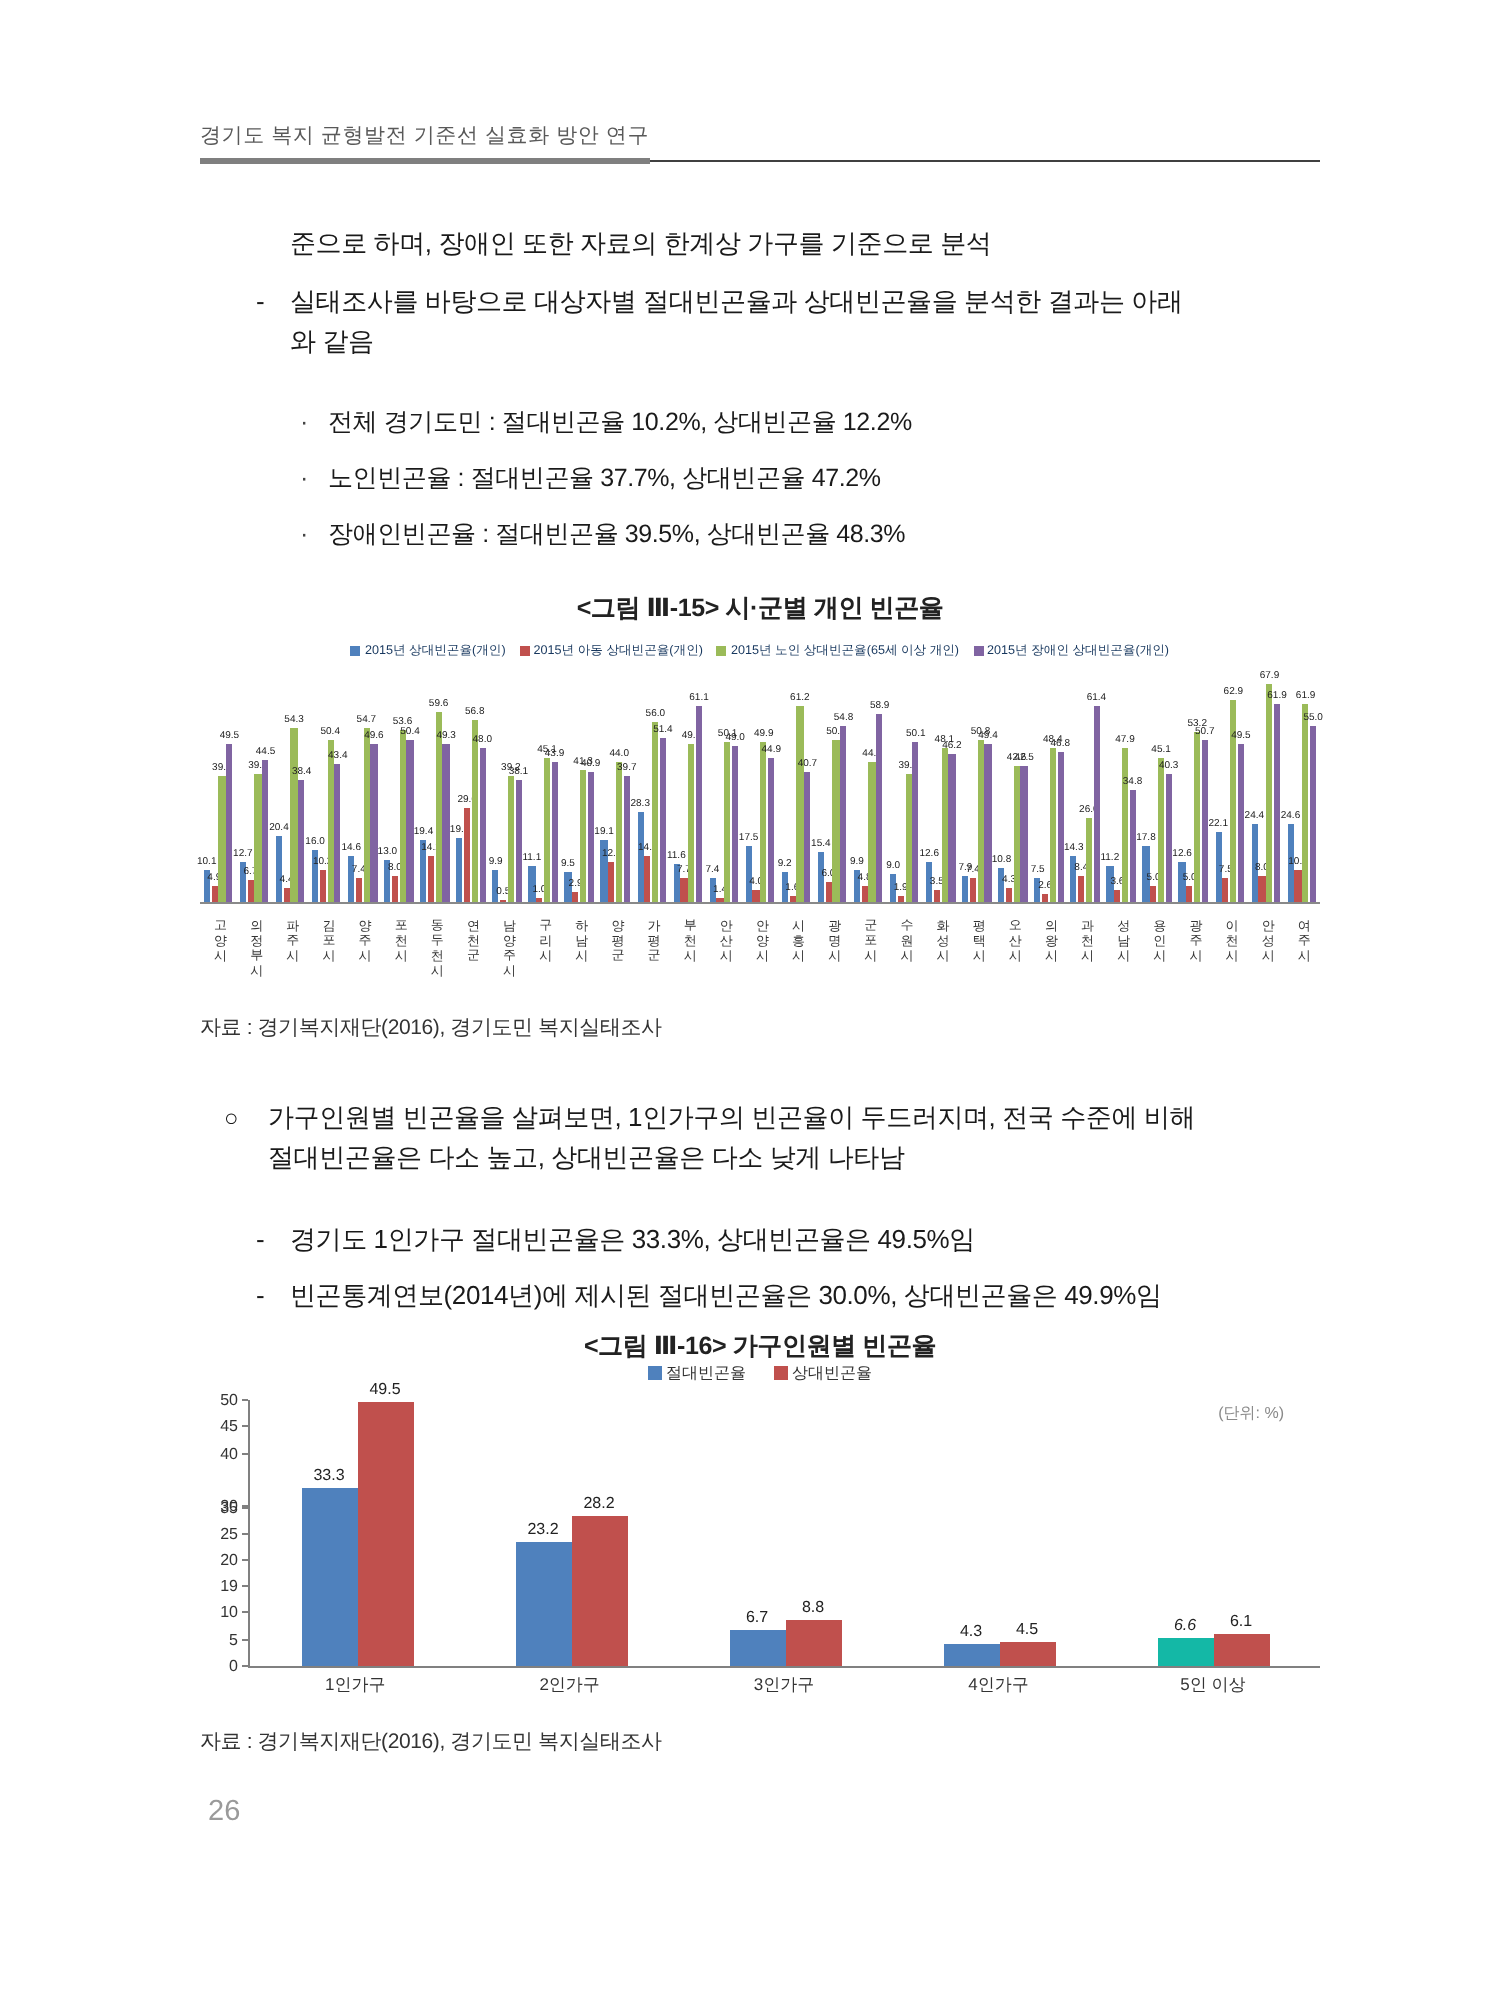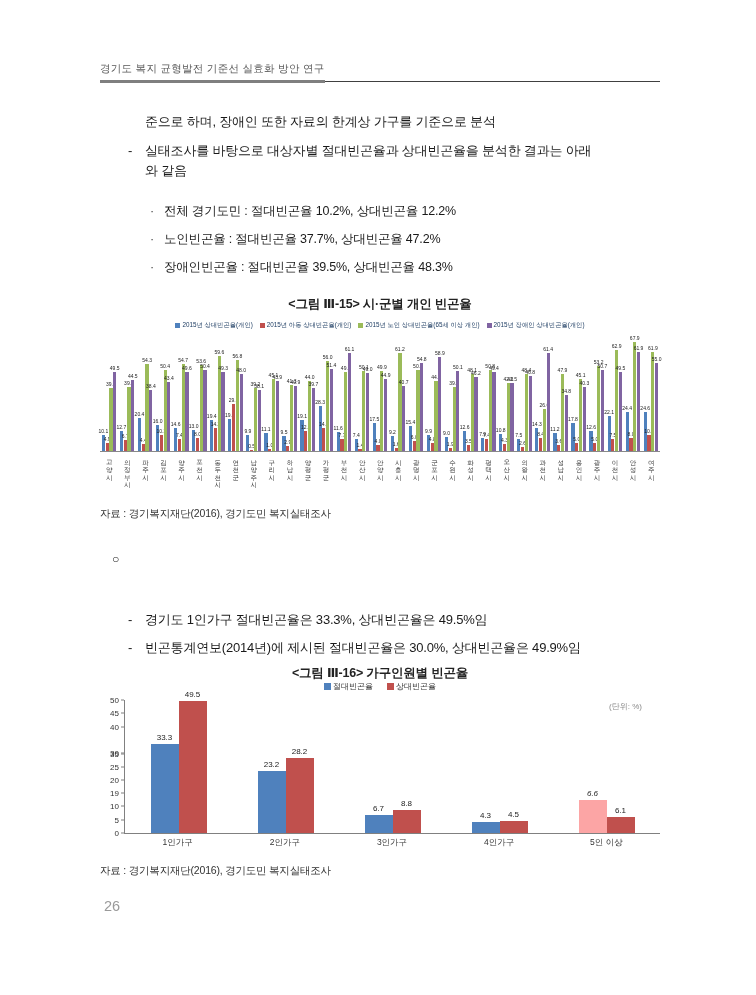--- a/index.html
+++ b/index.html
@@ -640,20 +640,21 @@
         <div class="c1-cat">
           <span>여주시</span>
         </div>
       </div>
   </div>
 
   <div class="source" style="top:507px">자료 : 경기복지재단(2016), 경기도민 복지실태조사</div>
 
   <div class="tline circle-item">
     <span class="circle-mark">○</span>
+    <span><span>가구인원별 빈곤율을 살펴보면, 1인가구의 빈곤율이 두드러지며, 전국 수준에 비해</span><br><span>절대빈곤율은 다소 높고, 상대빈곤율은 다소 낮게 나타남</span></span>
   </div>
 
   <div class="tline dash-item" style="top:610px">
     <span class="dash-mark">-</span>
     <span>경기도 1인가구 절대빈곤율은 33.3%, 상대빈곤율은 49.5%임</span>
   </div>
   <div class="tline dash-item" style="top:638px">
     <span class="dash-mark">-</span>
     <span>빈곤통계연보(2014년)에 제시된 절대빈곤율은 30.0%, 상대빈곤율은 49.9%임</span>
   </div>
@@ -746,21 +747,21 @@
           </div>
           <div class="c2-group">
             <div class="c2-bar" style="height: 11.4px; background: rgb(79, 129, 189);">
               <span class="c2-val">4.3</span>
             </div>
             <div class="c2-bar" style="height: 12px; background: rgb(192, 80, 77);">
               <span class="c2-val">4.5</span>
             </div>
           </div>
           <div class="c2-group">
-            <div class="c2-bar" style="height: 33px; background: #fca5a5; font-style: italic;">
+            <div class="c2-bar" style="height: 14px; background: #14b8a6; font-style: italic;">
               <span class="c2-val">6.6</span>
             </div>
             <div class="c2-bar" style="height: 16.2px; background: rgb(192, 80, 77);">
               <span class="c2-val">6.1</span>
             </div>
           </div>
         </div>
     </div>
     <div class="c2-cats" id="c2-cats">
         <div class="c2-cat">1인가구</div>

